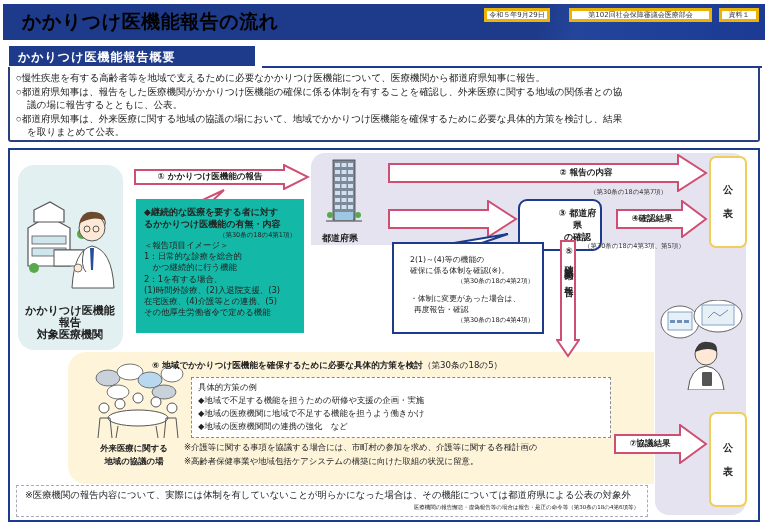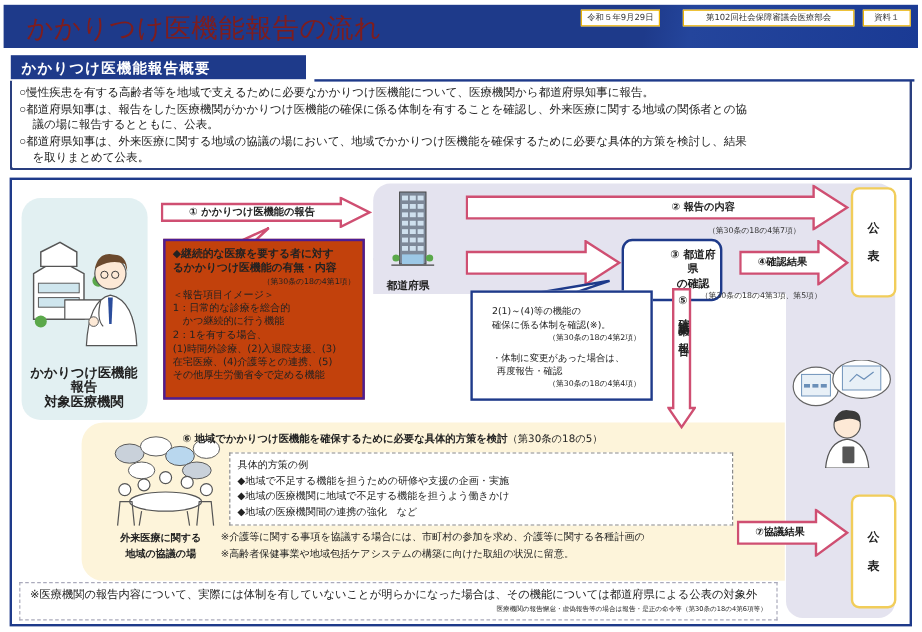--- a/index.html
+++ b/index.html
@@ -1,22 +1,22 @@
 <!DOCTYPE html>
 <html><head>
 <meta charset="utf-8">
 <style>
   * { box-sizing: border-box; margin: 0; padding: 0; }
   body { width: 768px; height: 527px; background: #ffffff; font-family: "DejaVu Sans", sans-serif; position: relative; overflow: hidden; color: #222; }
   .abs { position: absolute; }
 
   
   .title-bar { left: 3px; top: 4px; width: 762px; height: 36px; background: linear-gradient(100deg, #1e3a8a 0%, #1e3a8a 70%, #24459c 75%, #1a3a94 100%); }
-  .title-text { left: 22px; top: 9px; color: #7f1d1d; font-size: 22px; font-weight: normal; letter-spacing: 0.5px; }
-  .meta-box { top: 8px; height: 14px; background: #fff; border: 1px solid #eab308; font-size: 7px; color: #333; display: flex; align-items: center; justify-content: center; }
+  .title-text { left: 22px; top: 9px; color: #000000; font-size: 19px; font-weight: bold; letter-spacing: 0.5px; }
+  .meta-box { top: 8px; height: 14px; background: #fff; border: 3px solid #eab308; font-size: 7px; color: #333; display: flex; align-items: center; justify-content: center; }
 
   .sub-bar { left: 9px; top: 46px; width: 246px; height: 20px; background: #1e3a8a; }
   .sub-text { left: 18px; top: 49px; color: #fff; font-size: 12px; font-weight: bold; letter-spacing: 1px; }
   .sub-line { left: 262px; top: 66px; width: 500px; height: 2px; background: #1e3a8a; }
 
   .summary { left: 8px; top: 67px; width: 752px; height: 75px; border: 2px solid #2a3f7f; border-top: none; border-radius: 0 0 3px 3px; padding: 4px 6px 0 6px; font-size: 9.6px; line-height: 13.6px; color: #222; font-family: Liberation Serif, serif; }
   .summary p { text-indent: 0; }
   .summary .cont { padding-left: 11px; }
 
   
@@ -28,21 +28,21 @@
   .pref-panel { left: 311px; top: 153px; width: 435px; height: 64px; background: #e4e3ef; border-radius: 14px 14px 0 0; }
   .pub-panel { left: 655px; top: 215px; width: 91px; height: 300px; background: #e4e3ef; border-radius: 0 0 14px 14px; }
   .pref-panel3 { left: 311px; top: 215px; width: 344px; height: 30px; background: #e4e3ef; }
   .pref-label { left: 322px; top: 232px; font-size: 9px; font-weight: bold; text-align: right; }
 
   
   .arrow { display: flex; align-items: center; justify-content: center; font-size: 8.5px; font-weight: bold; color: #222; }
   .arrow svg { position: absolute; left: 0; top: 0; }
   .arrow span { position: relative; }
 
-  .pink-box { border: 2px solid #4c1d95; background: #c2410c; }
+  .pink-box { border: 2px solid #14b8a6; background: #14b8a6; }
   .blue-box { border: 2px solid #1e3a8a; background: #fff; }
 
   .report-box { left: 136px; top: 199px; width: 168px; height: 134px; padding: 5px 6px; font-size: 8.4px; line-height: 11.2px; }
   .report-box .bold { font-weight: bold; font-size: 9px; line-height: 12px; }
   .report-box .ref { text-align: right; font-size: 6.5px; line-height: 10px; }
 
   .confirm-box { left: 518px; top: 199px; width: 84px; height: 52px; border-radius: 9px; display: flex; align-items: center; justify-content: center; text-align: center; font-size: 9px; font-weight: bold; line-height: 12px; padding-left: 35px; }
 
   .check-box { left: 392px; top: 242px; width: 152px; height: 92px; padding: 10px 8px; font-size: 7.8px; line-height: 11px; }
   .check-box .ref { text-align: right; font-size: 6.5px; }

